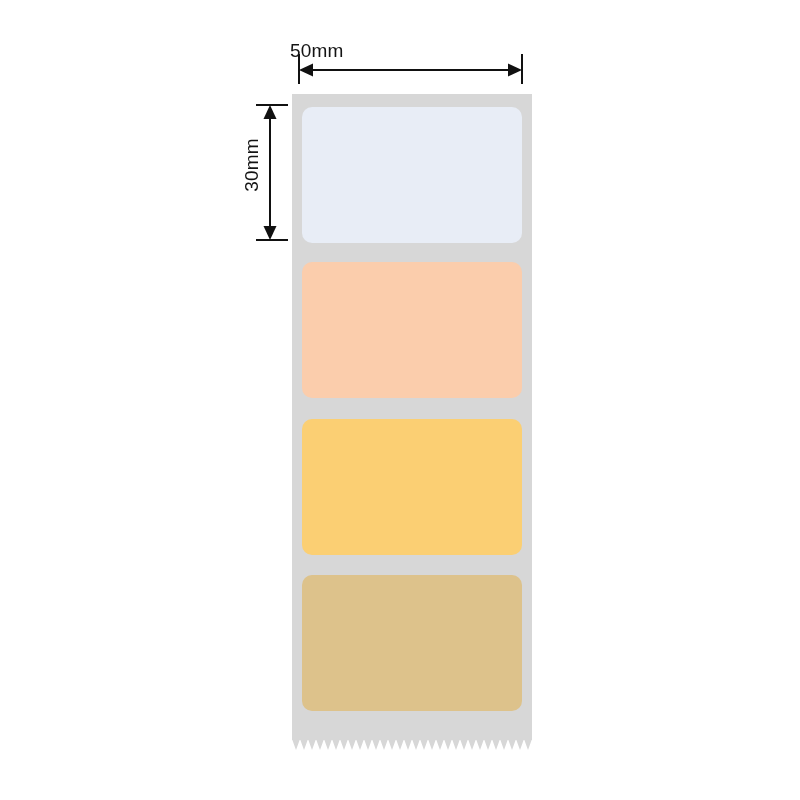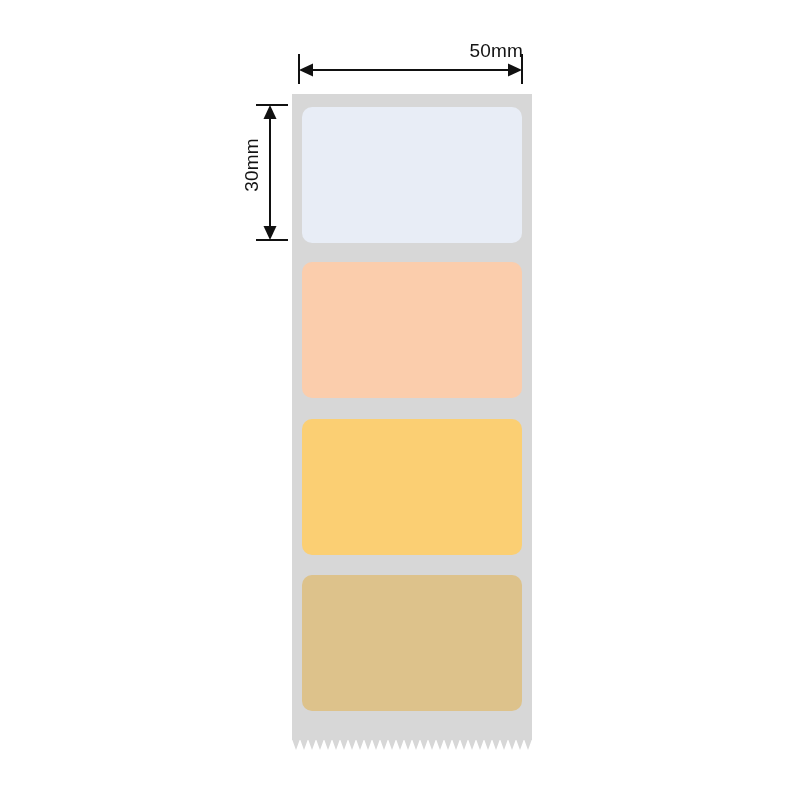--- a/index.html
+++ b/index.html
@@ -62,21 +62,21 @@
     left: 290px;
     top: 40px;
     width: 245px;
     height: 48px;
   }
   .dim-h-label {
     position: absolute;
     left: 0;
     top: 0;
     width: 233px;
-    text-align: right;
+    text-align: left;
     font-size: 19px;
     color: #141414;
     line-height: 22px;
     letter-spacing: 0.2px;
   }
   .dim-v {
     position: absolute;
     left: 236px;
     top: 98px;
     width: 56px;

